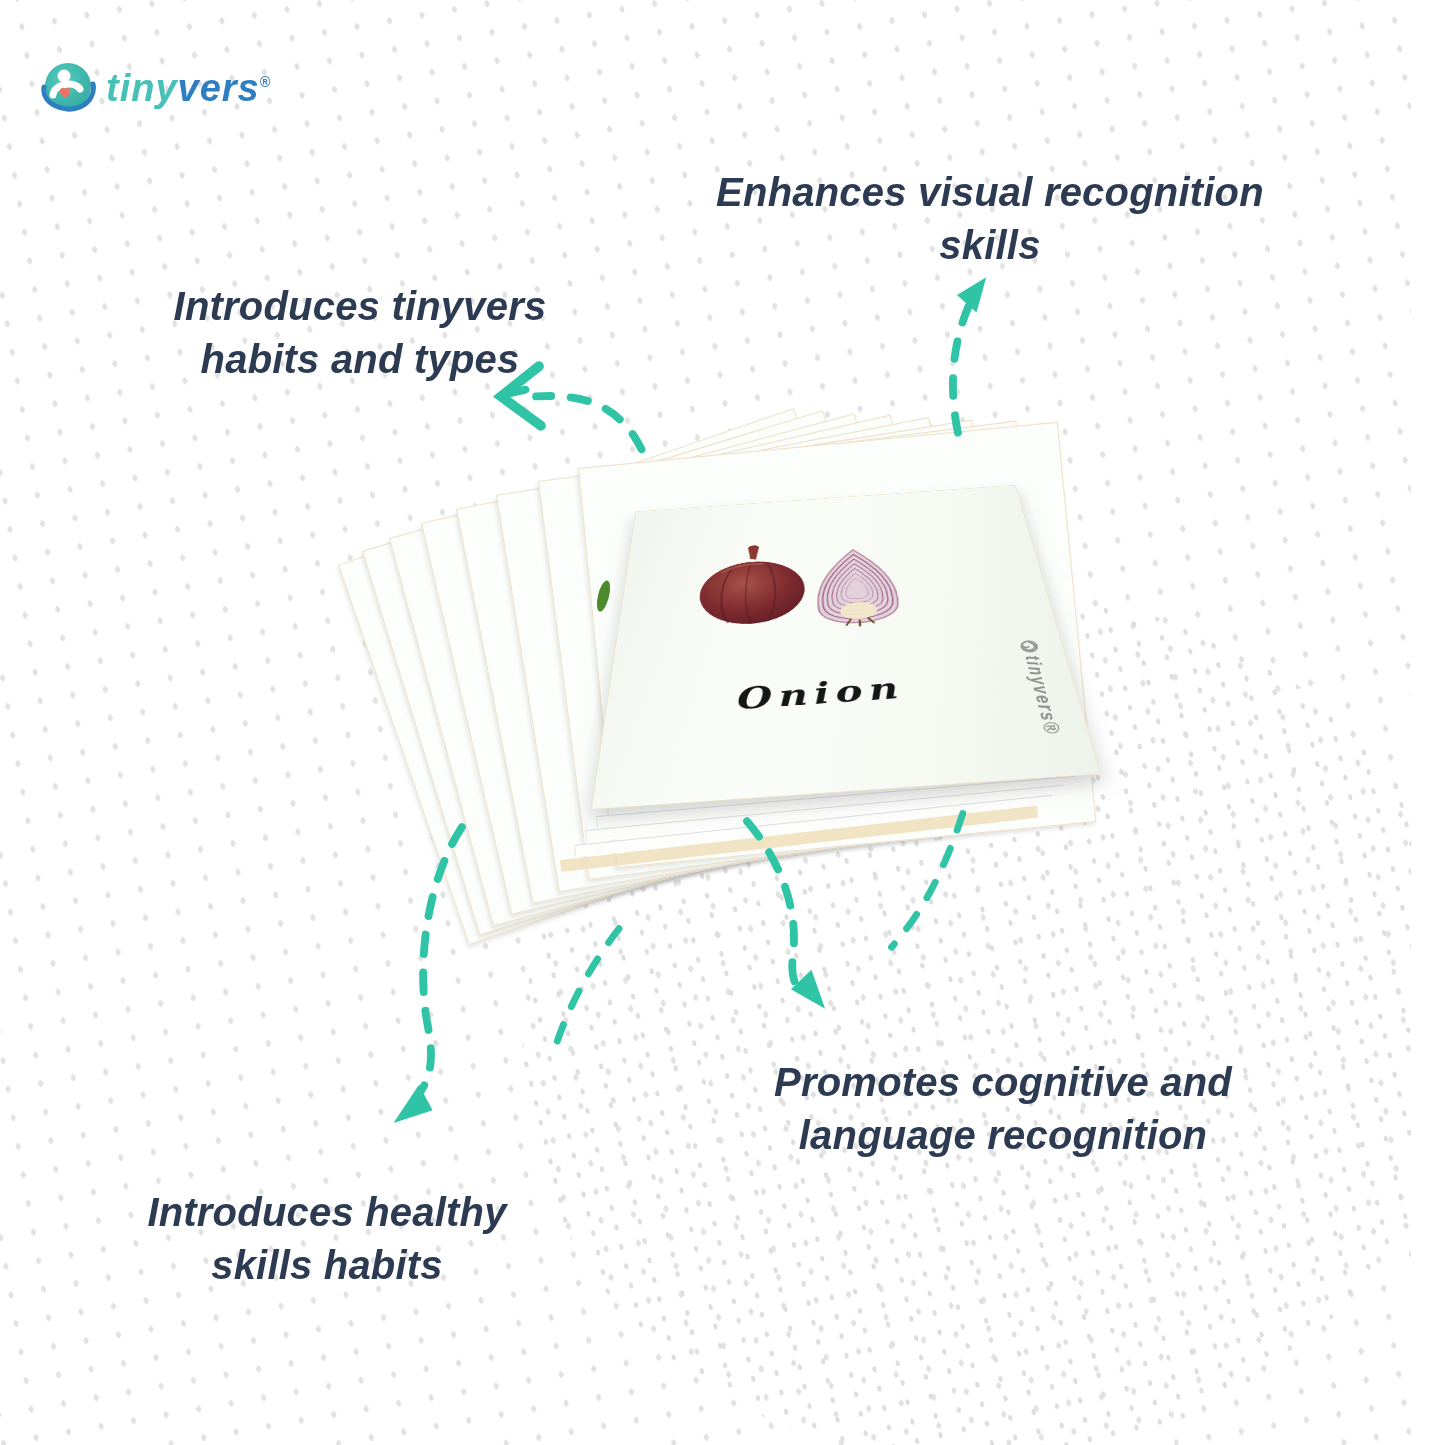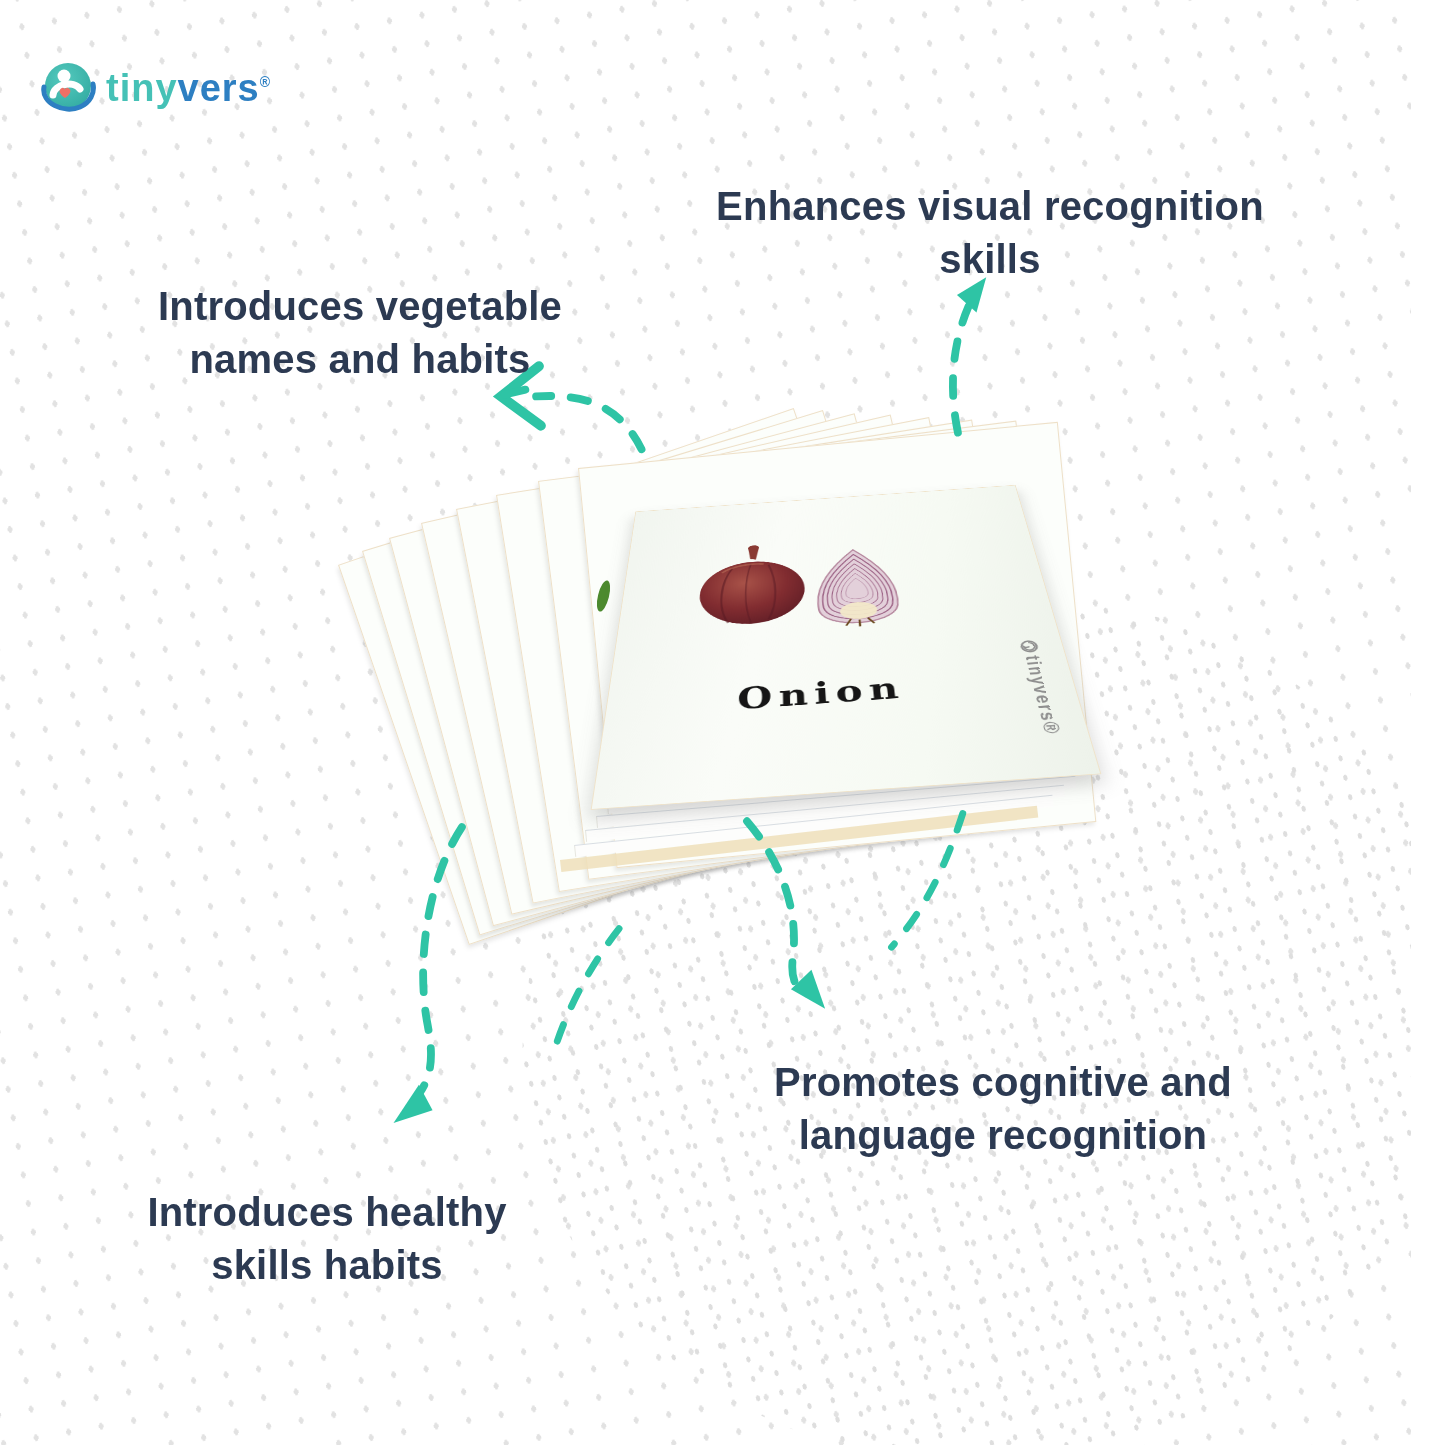--- a/index.html
+++ b/index.html
@@ -1,17 +1,17 @@
 <!DOCTYPE html>
 <html><head>
 <meta charset="utf-8">
 <style>
   html,body{margin:0;padding:0;background:#ffffff;}
   .canvas{position:relative;width:1411px;height:1445px;overflow:hidden;background:#ffffff;
-          font-family:"Liberation Sans",sans-serif;}
+          font-family:"Liberation Sans",sans-serif;font-style:italic;}
 
   
   .dots-base{position:absolute;left:-220px;top:-220px;width:1950px;height:1950px;z-index:0;
     transform:rotate(-10deg);
     background-image:radial-gradient(ellipse 2.4px 3.4px at 50% 50%,#e2e2e2 96%,transparent 100%);
     background-size:33px 29px;}
   .dots-dense{position:absolute;left:520px;top:600px;width:950px;height:860px;z-index:0;
     border-radius:50%;transform:rotate(-14deg);
     background-image:radial-gradient(ellipse 2.2px 3px at 50% 50%,#dedede 97%,transparent 100%);
     background-size:24px 20px;}
@@ -19,21 +19,21 @@
   
   .brand{position:absolute;left:40px;top:60px;display:flex;align-items:center;gap:10px;z-index:5;}
   .brand-word{font-weight:700;font-size:38px;letter-spacing:1px;line-height:1;}
   .w-tiny{color:#45c1b6;}
   .w-vers{color:#2d7fc2;}
   .w-reg{color:#2d7fc2;font-size:14px;vertical-align:14px;font-weight:700;}
 
   
   .callout{position:absolute;transform:translateX(-50%);text-align:center;z-index:5;
     font-weight:700;font-size:40px;line-height:1.33;color:#2c3a52;letter-spacing:.2px;white-space:nowrap;}
-  .co-tr{left:990px;top:166px;margin-top:14px;}
+  .co-tr{left:990px;top:166px;}
   .co-left{left:360px;top:280px;}
   .co-br{left:1003px;top:1056px;}
   .co-bl{left:327px;top:1186px;}
 
   
   .stack{position:absolute;inset:0;z-index:2;}
   .back-card{position:absolute;width:480px;height:400px;background:#fcfefb;
     border:1px solid #eee0c8;box-shadow:-2px 3px 4px rgba(130,130,130,.18);
     transform-origin:top left;z-index:1;}
   .bc1{left:338px;top:565px;transform:rotate(-19deg);}
@@ -96,22 +96,22 @@
       <path d="M4,27 C1,43 24,54 40,47 C50,42.5 55,33 53,24" stroke="#2d7fc2" stroke-width="5" fill="none" stroke-linecap="round"></path>
     </svg>
     <div class="brand-word"><span class="w-tiny">tiny</span><span class="w-vers">vers</span><sup class="w-reg">®</sup></div>
   </header>
 
   <div class="callout co-tr">
     <div>Enhances visual recognition</div>
     <div>skills</div>
   </div>
   <div class="callout co-left">
-    <div>Introduces vegetable</div>
-    <div>names and habits</div>
+    <div>Introduces tinyvers</div>
+    <div>habits and types</div>
   </div>
   <div class="callout co-br">
     <div>Promotes cognitive and</div>
     <div>language recognition</div>
   </div>
   <div class="callout co-bl">
     <div>Introduces healthy</div>
     <div>skills habits</div>
   </div>
 

